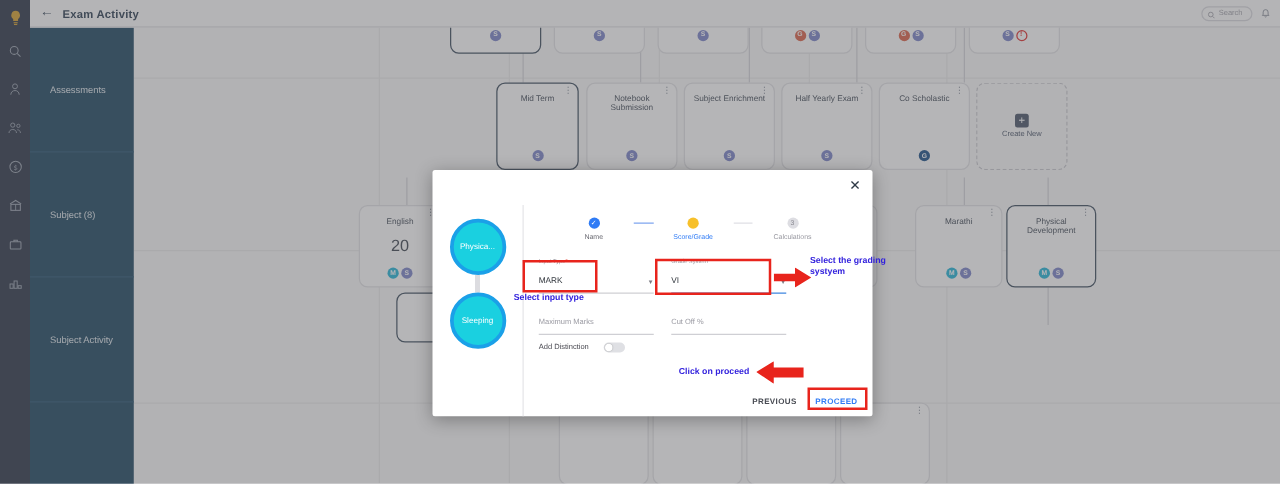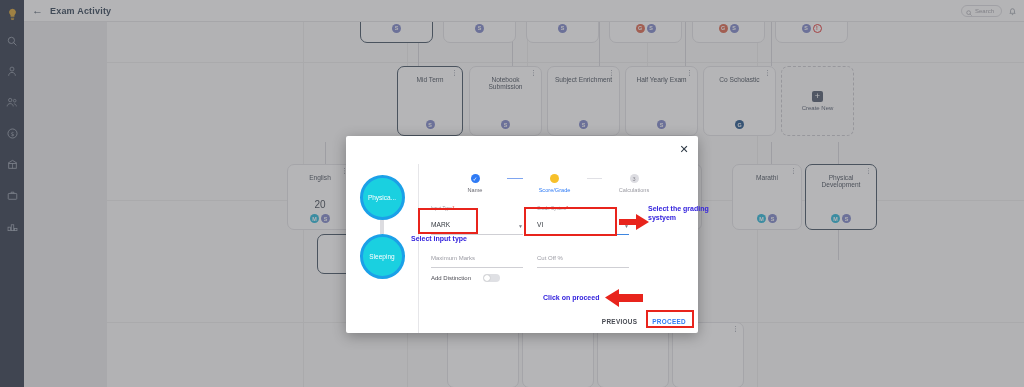--- a/index.html
+++ b/index.html
@@ -60,21 +60,21 @@
   .gridline-v { position: absolute; top: 0; bottom: 0; width: 1px; background: #ececec; }
 
   .node {
     position: absolute; background: #fff; border: 1px solid #e2e2e5;
     border-radius: 7px; display: flex; flex-direction: column;
     align-items: center; padding-top: 9px;
   }
   .node.sel { border: 1.4px solid #3d4d5e; }
   .node .kebab { position: absolute; right: 4px; top: 3px; color: #6b7280; font-size: 7px; line-height: 6px; letter-spacing:0; }
   .node .title { font-size: 6.6px; color: #414a56; text-align: center; padding: 0 5px; }
-  .node .num { font-size: 10px; color: #3c444f; margin-top: 18px; }
+  .node .num { font-size: 13px; color: #3c444f; margin-top: 8px; }
   .node .badges { position: absolute; bottom: 6px; display: flex; gap: 2px; }
   .bdg {
     width: 9px; height: 9px; border-radius: 50%; color: #fff;
     font-size: 5.4px; display: flex; align-items: center; justify-content: center;
     font-weight: bold;
   }
   .bdg.s { background: #7b84c8; }
   .bdg.g { background: #dc6248; }
   .bdg.m { background: #22b5d8; }
   .bdg.gd { background: #1b4f87; }
@@ -297,20 +297,31 @@
     </div>
     <div class="node" style="left:490px;top:300px;width:72px;height:66px">
       <div class="kebab">⋮</div>
     </div>
     <div class="node" style="left:565px;top:300px;width:72px;height:66px">
       <div class="kebab">⋮</div>
     </div>
     <div class="node sel" style="left:210px;top:212px;width:72px;height:40px"></div>
   </div>
 
+  <div class="subnav">
+    <div class="row">
+      <span>Assessments</span>
+    </div>
+    <div class="row">
+      <span>Subject (8)</span>
+    </div>
+    <div class="row">
+      <span>Subject Activity</span>
+    </div>
+  </div>
 
   <div class="topbar">
     <div class="back-arrow">←</div>
     <div class="topbar-title">Exam Activity</div>
     <div class="topbar-right">
       <div class="search-box">
         <span class="sq">
           <svg width="6" height="6" viewBox="0 0 16 16">
               <circle cx="7" cy="7" r="5" fill="none" stroke="currentColor" stroke-width="1.8"></circle>
               <line x1="11" y1="11" x2="15" y2="15" stroke="currentColor" stroke-width="1.8"></line>

